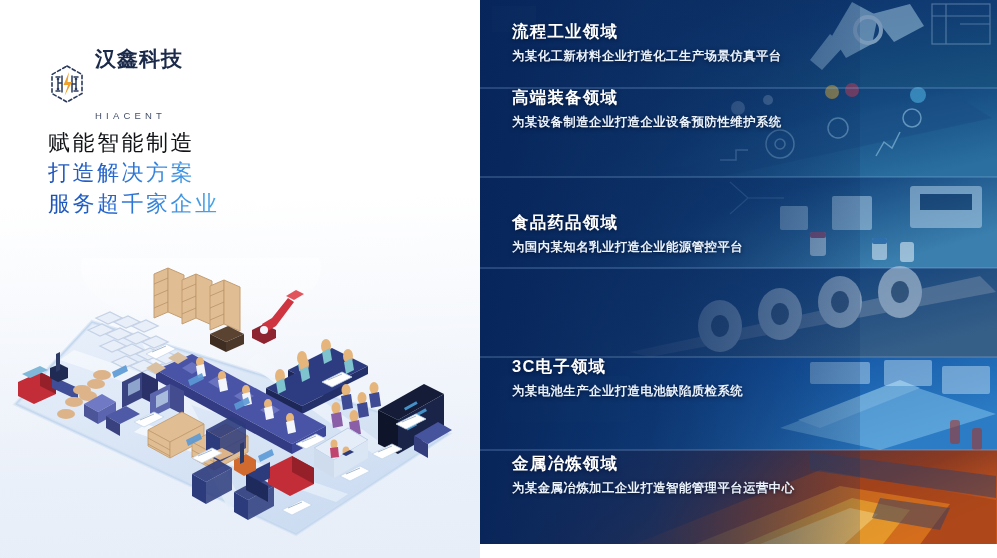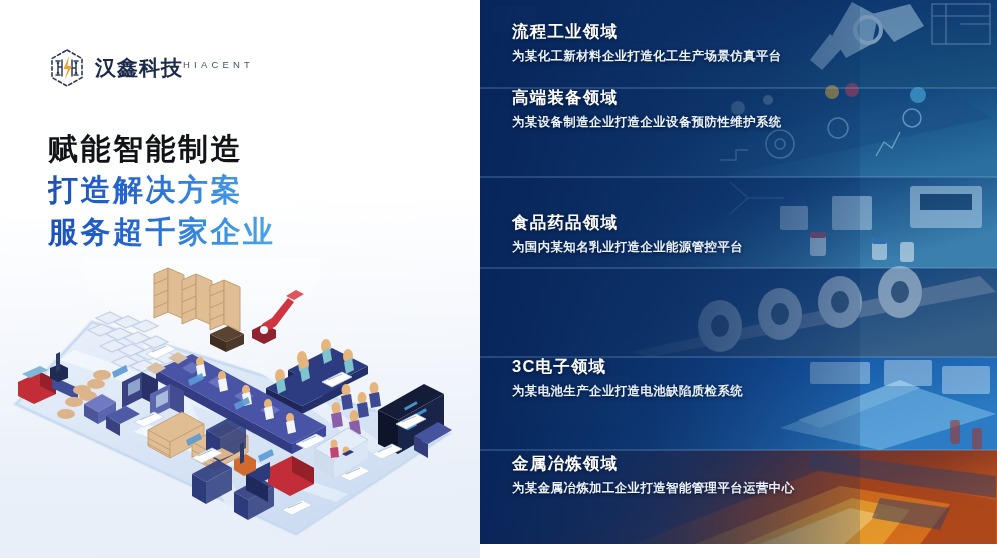--- a/index.html
+++ b/index.html
@@ -11,32 +11,32 @@
   .slide { position:relative; width:997px; height:558px; overflow:hidden; display:flex; }
 
   
   .left {
     position:relative; width:480px; height:558px; flex:0 0 480px;
     background:linear-gradient(178deg,#ffffff 0%,#ffffff 36%,#f4f7fc 62%,#eaf0f9 84%,#e8eef8 100%);
     overflow:hidden;
   }
   .logo-wrap { position:absolute; left:48px; top:48px; display:flex; align-items:center; gap:9px; }
   .logo-mark { width:38px; height:40px; flex:0 0 38px; }
-  .logo-text { display:flex; flex-direction:row; justify-content:center; }
+  .logo-text { display:flex; flex-direction:column; justify-content:center;gap:38px; }
   .logo-cn {
     font-size:21px; font-weight:700; color:#1b2a4a; letter-spacing:1px;
     line-height:1.05;
   }
   .logo-en {
     font-size:9.5px; font-weight:400; color:#45506b; letter-spacing:4.2px;
     margin-top:3px; line-height:1;
   }
 
   .headline { position:absolute; left:48px; top:128px; }
-  .hl-line { font-size:30px; font-weight:700; letter-spacing:2.5px; line-height:1.38; white-space:nowrap; }
+  .hl-line { font-size:22px; font-weight:400; letter-spacing:2.5px; line-height:1.38; white-space:nowrap; }
   .hl-1 { color:#111317; }
   .hl-2, .hl-3 {
     background:linear-gradient(97deg,#1b50b8 0%,#2567cf 38%,#3b8fe0 72%,#4aa6e8 100%);
     -webkit-background-clip:text; background-clip:text;
     -webkit-text-fill-color:transparent; color:#2567cf;
   }
 
   
   .factory { position:absolute; left:-4px; top:258px; width:486px; height:300px; }
 

